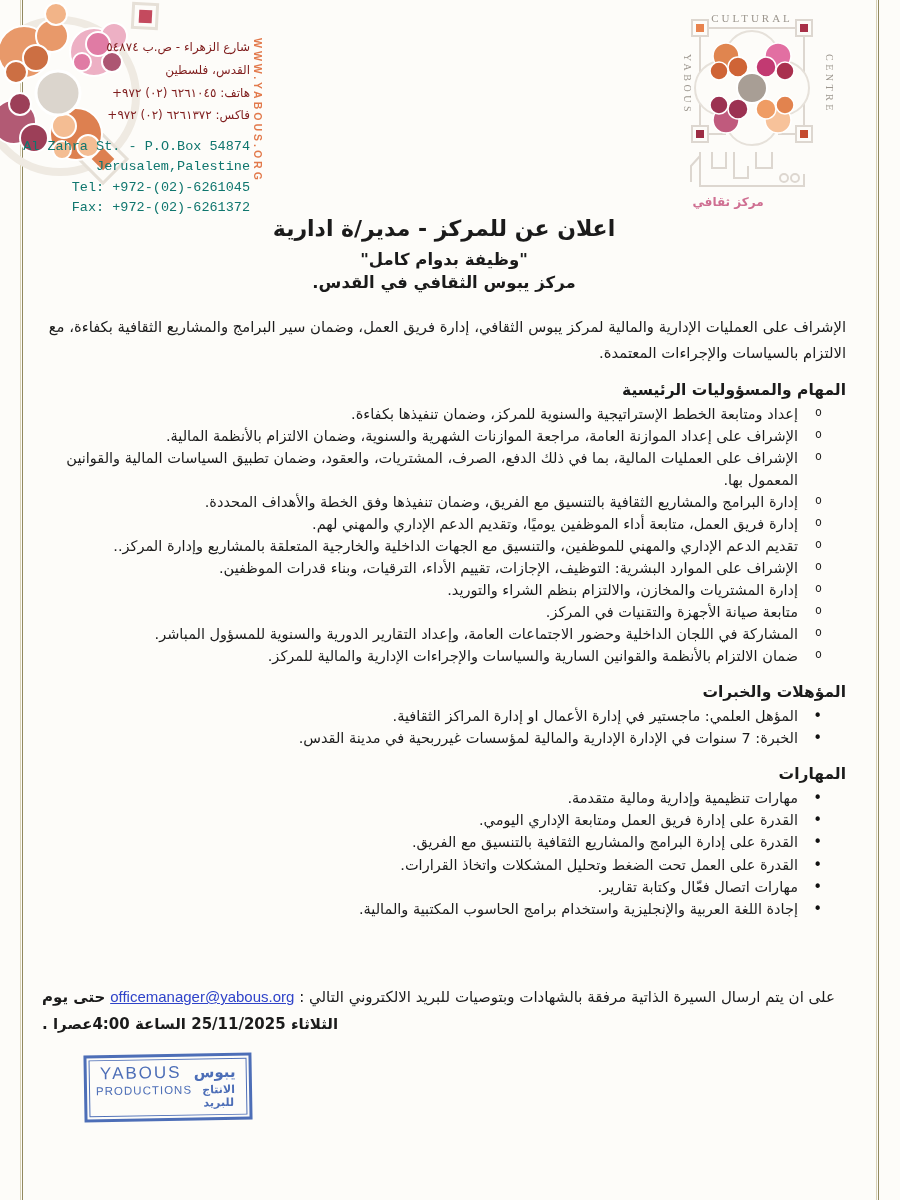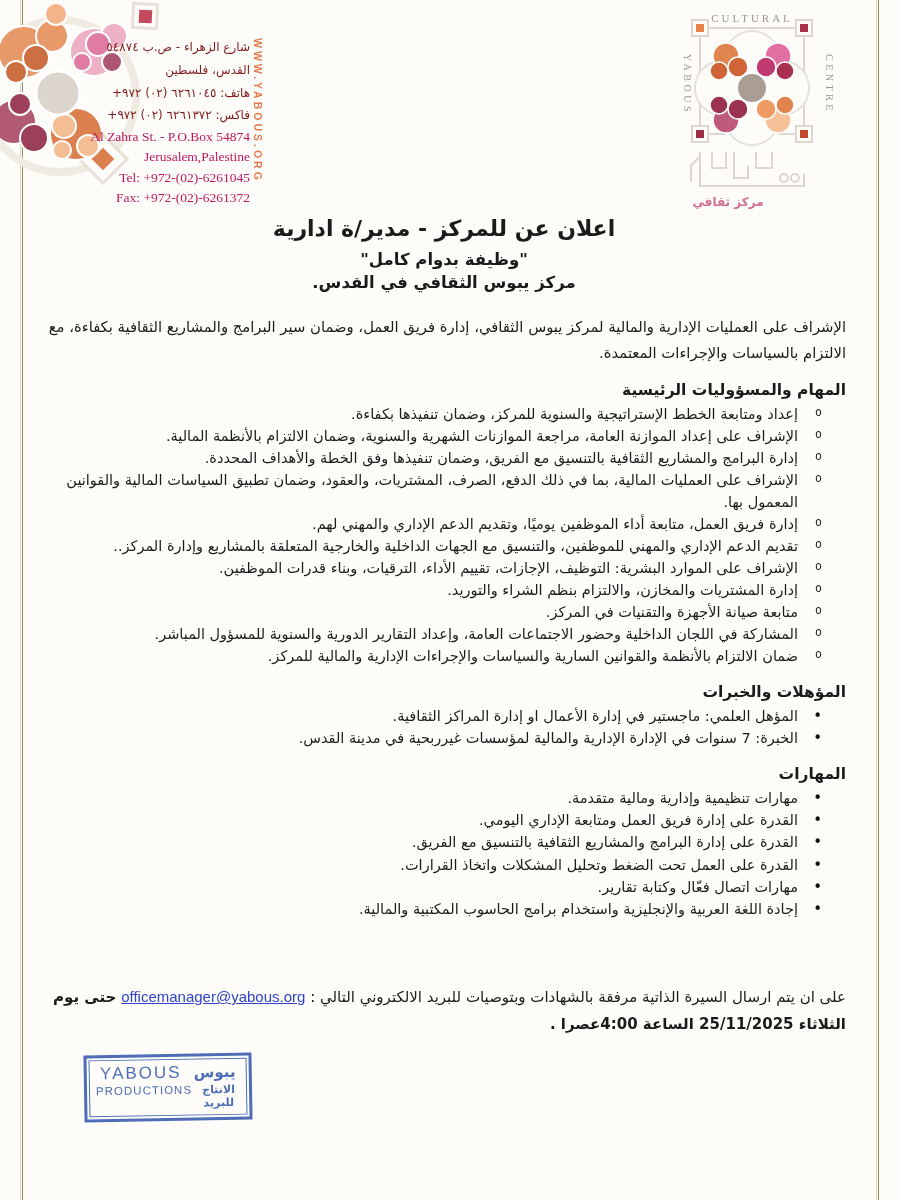--- a/index.html
+++ b/index.html
@@ -10,22 +10,22 @@
   
   .vrule{position:absolute;top:0;bottom:0;width:3px;
     background:linear-gradient(90deg,#d8d2b6 0 1px,#fdfcf9 1px 2px,#92895f 2px 3px);}
   .vrule.left{left:20px;}
   .vrule.right{left:876px;}
 
   
   .logo-left{position:absolute;left:0;top:0;width:190px;height:200px;}
   .contact{position:absolute;left:0;top:36px;width:250px;text-align:right;}
   .contact .ar{direction:rtl;font-size:12px;line-height:1.9;color:#7f1d1d;}
-  .contact .en{font-family:Liberation Serif, serif;
-    font-size:13.5px;line-height:1.5;color:#be185d;}
+  .contact .en{margin-top:10px;font-family:Liberation Mono, monospace;
+    font-size:13.5px;line-height:1.5;color:#0f766e;}
   .site-vertical{
     position:absolute;left:252px;top:38px;height:152px;
     writing-mode:vertical-rl;text-orientation:mixed;
     font-family:"Liberation Sans",sans-serif;font-size:10.5px;font-weight:bold;
     letter-spacing:3px;color:#e2794b;
   }
   .logo-right{position:absolute;left:666px;top:6px;width:172px;height:218px;}
 
   
   .main{position:absolute;top:212px;left:42px;right:54px;direction:rtl;text-align:right;}
@@ -37,21 +37,21 @@
   ul.blist{list-style:none;margin:0 22px 16px 0;padding:0;font-size:14.5px;}
   ul.blist li{position:relative;padding-right:26px;line-height:1.52;}
   ul.circle li::before{
     content:"o";position:absolute;right:2px;top:1px;
     font-family:"DejaVu Sans Mono",monospace;font-size:11.5px;color:#222;
   }
   ul.disc li::before{
     content:"\2022";position:absolute;right:2px;top:0;
     font-size:15px;color:#111;
   }
-  .apply{position:absolute;top:968px;left:42px;right:54px;direction:rtl;text-align:right;
+  .apply{position:absolute;top:968px;left:42px;right:54px;direction:rtl;text-align:left;
     font-size:15px;line-height:1.8;}
   .apply a{color:#2f43c9;text-decoration:underline;font-family:"Liberation Sans",sans-serif;}
   .apply b{font-weight:bold;}
 
   
   .stamp{
     position:absolute;left:84px;top:1054px;width:158px;
     transform:rotate(-1deg);border:3px solid #3f63b2;padding:2px;
     color:#3f63b2;opacity:.92;
   }
@@ -188,22 +188,22 @@
       <div class="title-sub">"وظيفة بدوام كامل"</div>
       <div class="title-sub">مركز يبوس الثقافي في القدس.</div>
     </div>
 
     <p class="intro">الإشراف على العمليات الإدارية والمالية لمركز يبوس الثقافي، إدارة فريق العمل، وضمان سير البرامج والمشاريع الثقافية بكفاءة، مع الالتزام بالسياسات والإجراءات المعتمدة.</p>
 
     <div class="sec-head">المهام والمسؤوليات الرئيسية</div>
     <ul class="blist circle">
       <li>إعداد ومتابعة الخطط الإستراتيجية والسنوية للمركز، وضمان تنفيذها بكفاءة.</li>
       <li>الإشراف على إعداد الموازنة العامة، مراجعة الموازنات الشهرية والسنوية، وضمان الالتزام بالأنظمة المالية.</li>
+      <li>الإشراف على العمليات المالية، بما في ذلك الدفع، الصرف، المشتريات، والعقود، وضمان تطبيق السياسات المالية والقوانين المعمول بها.</li>
       <li>إدارة البرامج والمشاريع الثقافية بالتنسيق مع الفريق، وضمان تنفيذها وفق الخطة والأهداف المحددة.</li>
-      <li>الإشراف على العمليات المالية، بما في ذلك الدفع، الصرف، المشتريات، والعقود، وضمان تطبيق السياسات المالية والقوانين المعمول بها.</li>
       <li>إدارة فريق العمل، متابعة أداء الموظفين يوميًا، وتقديم الدعم الإداري والمهني لهم.</li>
       <li>تقديم الدعم الإداري والمهني للموظفين، والتنسيق مع الجهات الداخلية والخارجية  المتعلقة بالمشاريع وإدارة المركز..</li>
       <li>الإشراف على الموارد البشرية: التوظيف، الإجازات، تقييم الأداء، الترقيات، وبناء قدرات الموظفين.</li>
       <li>إدارة المشتريات والمخازن، والالتزام بنظم الشراء والتوريد.</li>
       <li>متابعة صيانة الأجهزة والتقنيات في المركز.</li>
       <li>المشاركة في اللجان الداخلية وحضور الاجتماعات العامة، وإعداد التقارير الدورية والسنوية للمسؤول المباشر.</li>
       <li>ضمان الالتزام بالأنظمة والقوانين السارية والسياسات والإجراءات الإدارية والمالية للمركز.</li>
     </ul>
 
     <div class="sec-head">المؤهلات والخبرات</div>

